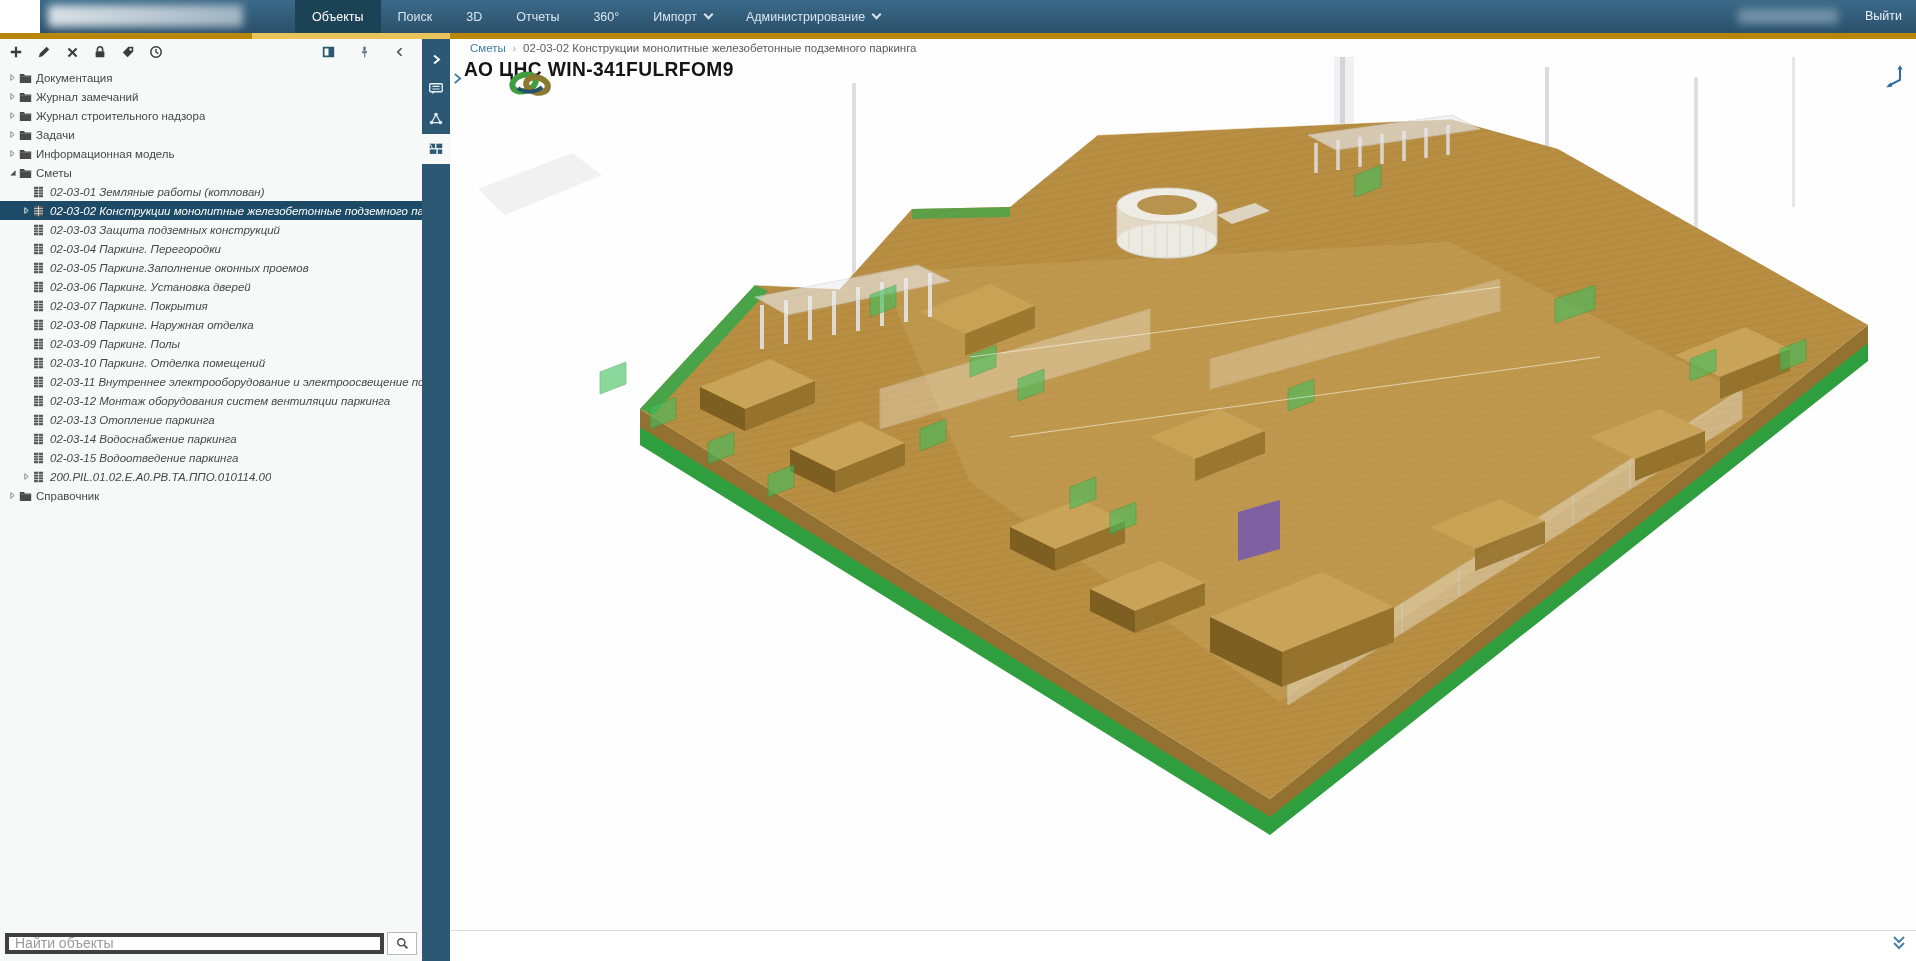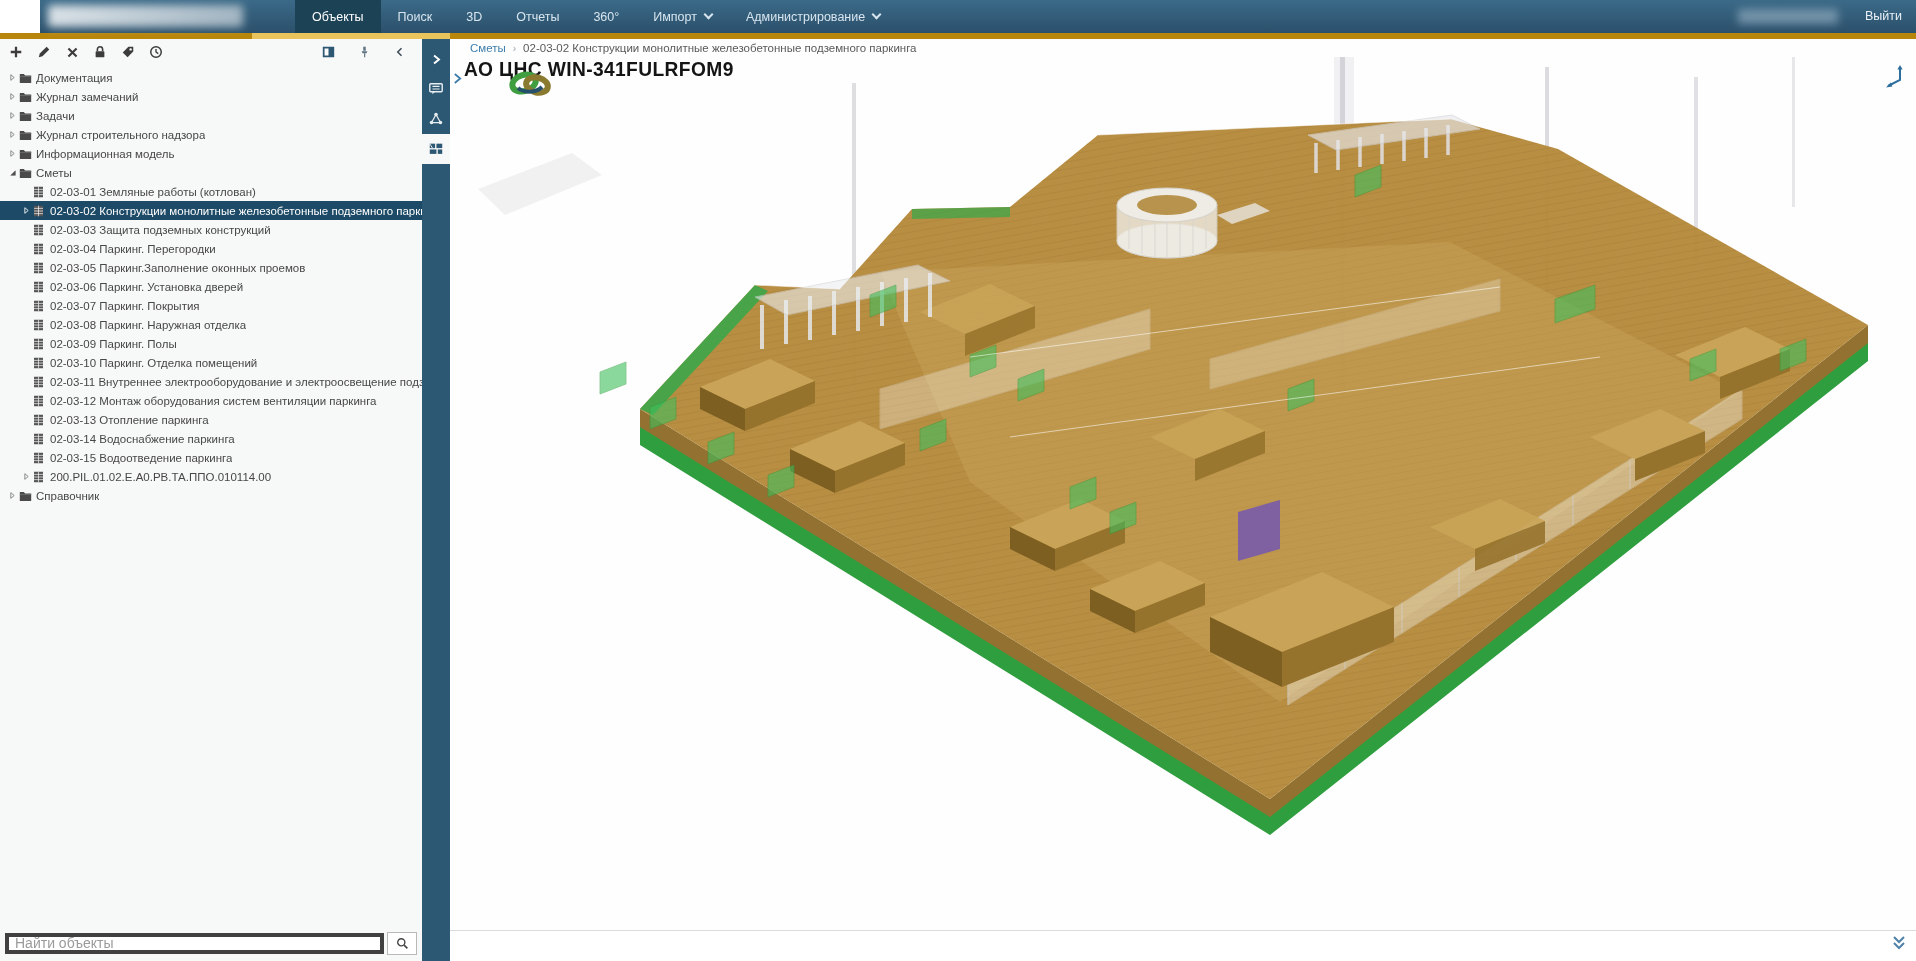--- a/index.html
+++ b/index.html
@@ -49,21 +49,21 @@
   .content { flex:1; display:flex; min-height:0; }
 
   .sidebar { width:422px; flex:0 0 422px; background:#f7f8f8; display:flex; flex-direction:column; min-height:0; }
   .sb-toolbar { height:26px; flex:0 0 26px; display:flex; align-items:center; padding:0 2px; }
   .tbtn { width:28px; height:22px; display:flex; align-items:center; justify-content:center; }
   .sb-right { margin-left:auto; display:flex; align-items:center; gap:8px; padding-right:6px; }
 
   .tree { flex:1; overflow:hidden; padding-top:3px; }
   .trow { height:19px; display:flex; align-items:center; font-size:11.5px; color:#474747; white-space:nowrap; overflow:hidden; }
   .trow.lvl1 { padding-left:5px; }
-  .trow.lvl2 { padding-left:19px; }
+  .trow.lvl2 { padding-left:19px;font-style:italic; }
   .exp { width:14px; flex:0 0 14px; display:flex; justify-content:center; align-items:center; }
   .ticon { width:17px; flex:0 0 17px; display:flex; align-items:center; }
   .tlabel { overflow:hidden; }
   .trow.sel { background:#1d4a66; color:#fff; }
   .trow.sel .exp svg path { stroke:#fff; }
 
   .sb-search { height:30px; flex:0 0 30px; display:flex; align-items:center; padding:0 5px 6px 5px; gap:3px; }
   .sb-search input {
     flex:1; height:21px; border:4px solid #404040; background:#fff;
     font-family:"Liberation Sans",sans-serif; font-size:14px; color:#333; padding:0 6px; outline:none;
@@ -233,35 +233,35 @@
               <svg width="9" height="9" viewBox="0 0 16 16">
                 <path d="M5 3l6 5-6 5z" fill="none" stroke="#787878" stroke-width="1.5"></path>
               </svg>
             </span>
             <span class="ticon">
               <svg width="13" height="12" viewBox="0 0 16 14">
                 <path d="M1 2h5l1.5 2H15v9H1z" fill="#4a4a4a"></path>
                 <path d="M1 5.2h14" stroke="#6e6e6e" stroke-width="1"></path>
               </svg>
             </span>
-            <span class="tlabel">Задачи</span>
+            <span class="tlabel">Журнал строительного надзора</span>
           </div>
           <div class="trow lvl1">
             <span class="exp">
               <svg width="9" height="9" viewBox="0 0 16 16">
                 <path d="M5 3l6 5-6 5z" fill="none" stroke="#787878" stroke-width="1.5"></path>
               </svg>
             </span>
             <span class="ticon">
               <svg width="13" height="12" viewBox="0 0 16 14">
                 <path d="M1 2h5l1.5 2H15v9H1z" fill="#4a4a4a"></path>
                 <path d="M1 5.2h14" stroke="#6e6e6e" stroke-width="1"></path>
               </svg>
             </span>
-            <span class="tlabel">Журнал строительного надзора</span>
+            <span class="tlabel">Задачи</span>
           </div>
           <div class="trow lvl1">
             <span class="exp">
               <svg width="9" height="9" viewBox="0 0 16 16">
                 <path d="M5 3l6 5-6 5z" fill="none" stroke="#787878" stroke-width="1.5"></path>
               </svg>
             </span>
             <span class="ticon">
               <svg width="13" height="12" viewBox="0 0 16 14">
                 <path d="M1 2h5l1.5 2H15v9H1z" fill="#4a4a4a"></path>

